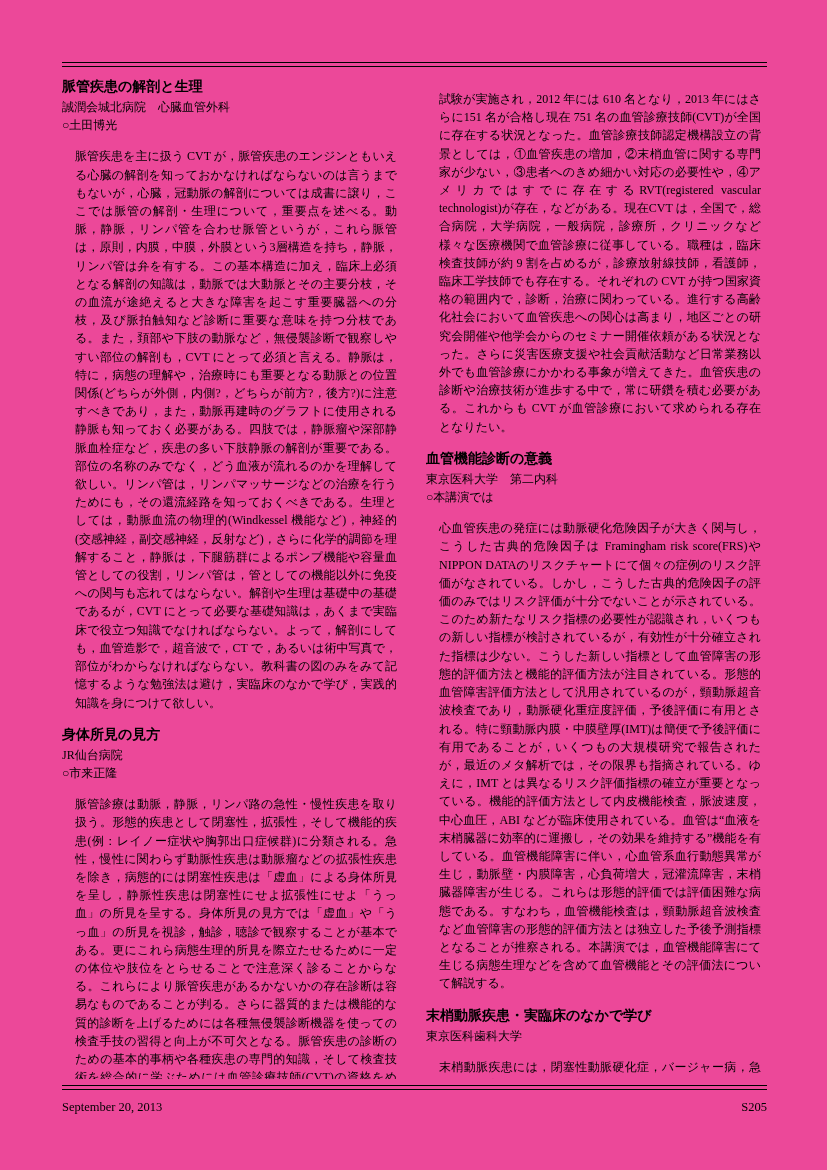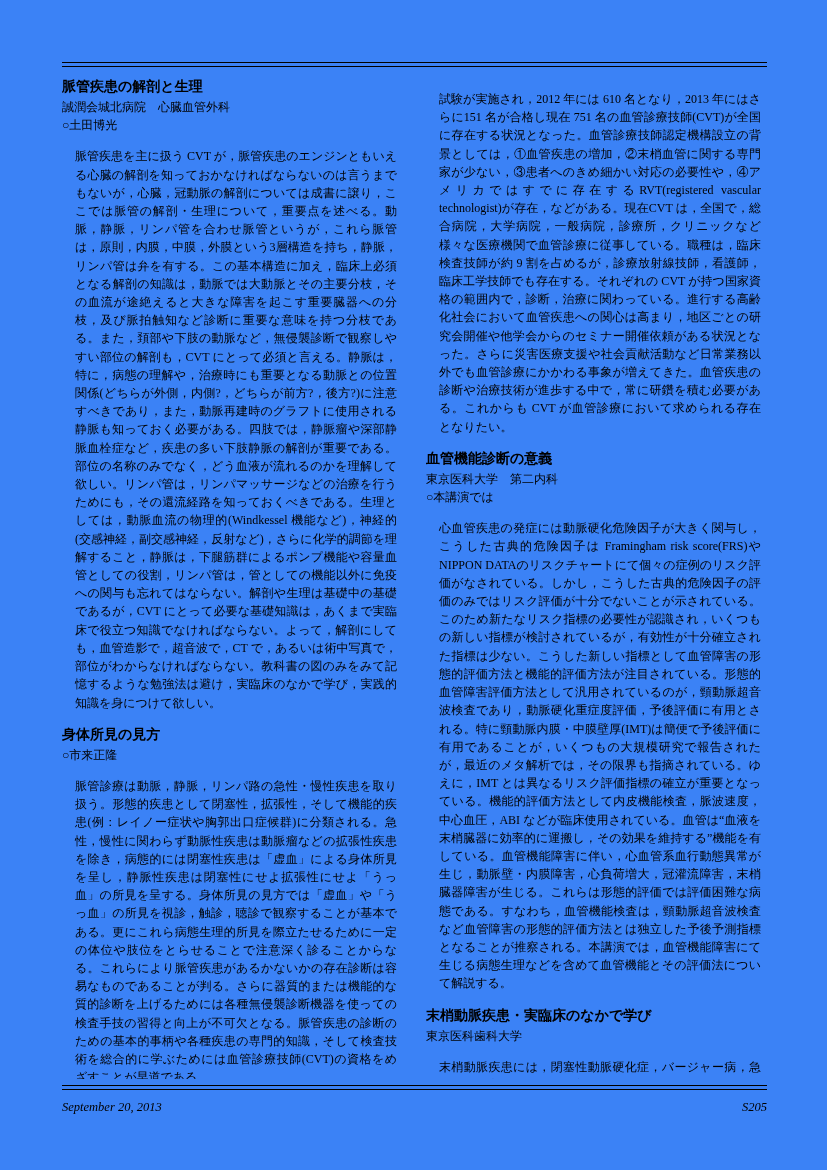--- a/index.html
+++ b/index.html
@@ -4,21 +4,21 @@
 <style>
   html, body {
     margin: 0;
     padding: 0;
     background: #ffffff;
   }
   .page {
     position: relative;
     width: 827px;
     height: 1170px;
-    background: #3b82f6;
+    background: #ec4899;
     color: #000000;
     font-family: "Liberation Serif", "DejaVu Serif", serif;
     overflow: hidden;
   }
   .rule {
     position: absolute;
     left: 62px;
     width: 705px;
     height: 3px;
     border-top: 1.5px solid #000;
@@ -65,40 +65,40 @@
     line-break: strict;
   }
   .footer {
     position: absolute;
     left: 62px;
     top: 1099px;
     width: 705px;
     display: flex;
     justify-content: space-between;
     font-size: 12.5px;
-    font-style: italic;
     line-height: 16px;
   }
 </style>
 </head>
 <body>
 
 <div class="page">
   <div class="rule rule-top"></div>
 
   <div class="columns">
     <div class="col" id="col-left">
         <section class="abstract">
     <h2 class="title">脈管疾患の解剖と生理</h2>
     <p class="affil">誠潤会城北病院　心臓血管外科</p>
     <p class="presenter">○土田博光</p>
     <p class="body">脈管疾患を主に扱う CVT が，脈管疾患のエンジンともいえる心臓の解剖を知っておかなければならないのは言うまでもないが，心臓，冠動脈の解剖については成書に譲り，ここでは脈管の解剖・生理について，重要点を述べる。動脈，静脈，リンパ管を合わせ脈管というが，これら脈管は，原則，内膜，中膜，外膜という3層構造を持ち，静脈，リンパ管は弁を有する。この基本構造に加え，臨床上必須となる解剖の知識は，動脈では大動脈とその主要分枝，その血流が途絶えると大きな障害を起こす重要臓器への分枝，及び脈拍触知など診断に重要な意味を持つ分枝である。また，頚部や下肢の動脈など，無侵襲診断で観察しやすい部位の解剖も，CVT にとって必須と言える。静脈は，特に，病態の理解や，治療時にも重要となる動脈との位置関係(どちらが外側，内側?，どちらが前方?，後方?)に注意すべきであり，また，動脈再建時のグラフトに使用される静脈も知っておく必要がある。四肢では，静脈瘤や深部静脈血栓症など，疾患の多い下肢静脈の解剖が重要である。部位の名称のみでなく，どう血液が流れるのかを理解して欲しい。リンパ管は，リンパマッサージなどの治療を行うためにも，その還流経路を知っておくべきである。生理としては，動脈血流の物理的(Windkessel 機能など)，神経的(交感神経，副交感神経，反射など)，さらに化学的調節を理解すること，静脈は，下腿筋群によるポンプ機能や容量血管としての役割，リンパ管は，管としての機能以外に免疫への関与も忘れてはならない。解剖や生理は基礎中の基礎であるが，CVT にとって必要な基礎知識は，あくまで実臨床で役立つ知識でなければならない。よって，解剖にしても，血管造影で，超音波で，CT で，あるいは術中写真で，部位がわからなければならない。教科書の図のみをみて記憶するような勉強法は避け，実臨床のなかで学び，実践的知識を身につけて欲しい。</p>
   </section>
         <section class="abstract">
     <h2 class="title">身体所見の見方</h2>
+    <p class="affil">JR仙台病院</p>
     <p class="presenter">○市来正隆</p>
     <p class="body">脈管診療は動脈，静脈，リンパ路の急性・慢性疾患を取り扱う。形態的疾患として閉塞性，拡張性，そして機能的疾患(例：レイノー症状や胸郭出口症候群)に分類される。急性，慢性に関わらず動脈性疾患は動脈瘤などの拡張性疾患を除き，病態的には閉塞性疾患は「虚血」による身体所見を呈し，静脈性疾患は閉塞性にせよ拡張性にせよ「うっ血」の所見を呈する。身体所見の見方では「虚血」や「うっ血」の所見を視診，触診，聴診で観察することが基本である。更にこれら病態生理的所見を際立たせるために一定の体位や肢位をとらせることで注意深く診ることからなる。これらにより脈管疾患があるかないかの存在診断は容易なものであることが判る。さらに器質的または機能的な質的診断を上げるためには各種無侵襲診断機器を使っての検査手技の習得と向上が不可欠となる。脈管疾患の診断のための基本的事柄や各種疾患の専門的知識，そして検査技術を総合的に学ぶためには血管診療技師(CVT)の資格をめざすことが早道である。</p>
   </section>
         <section class="abstract">
     <h2 class="title">CVT のあり方</h2>
     <p class="affil">関西電力病院　臨床検査部</p>
     <p class="presenter">○佐藤　洋</p>
 
   </section>
       </div>

